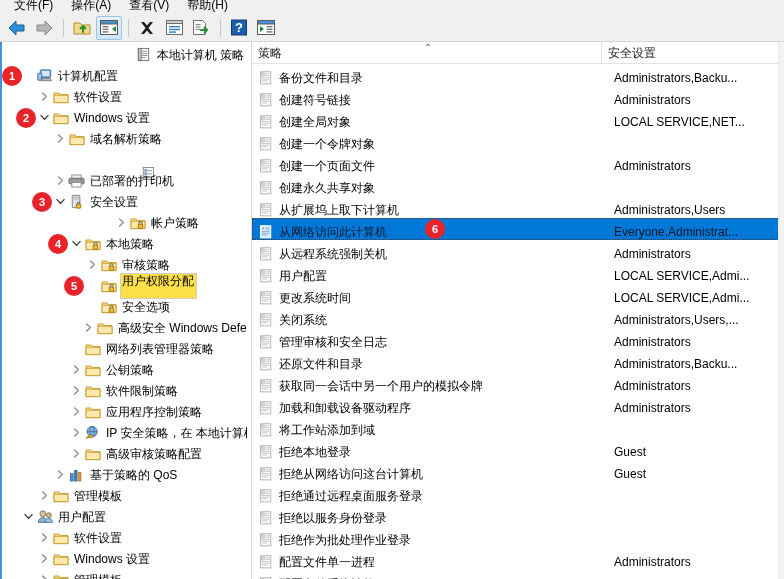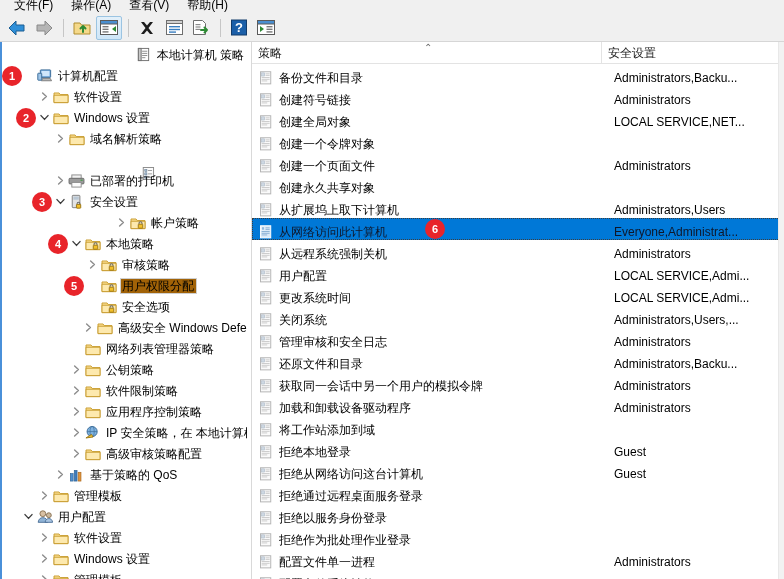--- a/index.html
+++ b/index.html
@@ -93,23 +93,23 @@
     width: 17px; height: 16px; flex: 0 0 17px;
     margin-right: 3px;
     display: flex; align-items: center; justify-content: center;
   }
   .trow .tlabel {
     font-size: 12px; line-height: 14px;
     padding: 1px 3px 1px 2px;
     overflow: hidden; text-overflow: clip;
   }
   .trow.selected .tlabel {
-    background: #a16207;
+    background: #fde047;
     border: 1px solid #cfcfcf;
-    padding: 0px 2px 0px 1px;
+    padding: 0px 2px 10px 1px;
   }
 
   
   .list-pane {
     flex: 1; height: 537px; background: #fff;
     position: relative; overflow: hidden;
   }
   .lheader {
     height: 22px; display: flex;
     background: #ffffff;

